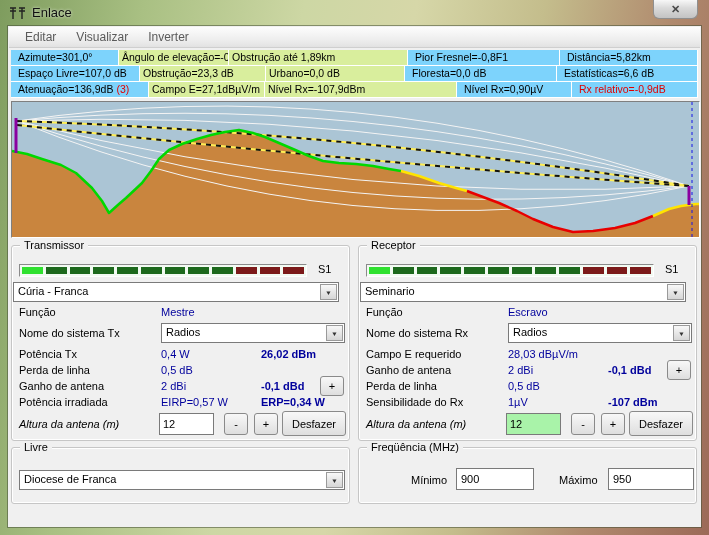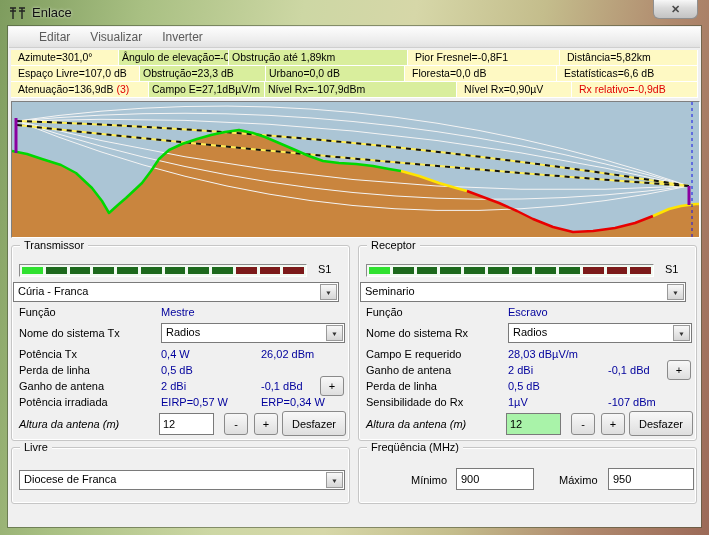--- a/index.html
+++ b/index.html
@@ -19,32 +19,32 @@
     border:1px solid #8f8f8f; border-top:none; border-radius:0 0 6px 6px;
     display:flex; align-items:center; justify-content:center;
     font-size:11px; font-weight:bold; color:#4a4a4a; cursor:default; }
 
   
   .client { position:absolute; left:8px; top:26px; width:693px; height:501px;
     background:#f0f0f0; box-shadow:0 0 0 1px rgba(70,80,55,.55); }
 
   .menubar { position:absolute; left:1px; top:1px; width:691px; height:21px;
     background:linear-gradient(#fdfdfd,#ececec 70%,#e2e2e2);
-    border-bottom:1px solid #cfcfcf; display:flex; align-items:center; padding-left:20px; }
+    border-bottom:1px solid #cfcfcf; display:flex; align-items:center; padding-left:6px; }
   .menu-item { font-size:12px; color:#5a5a5a; padding:2px 10px; cursor:default; }
 
   
   .info-grid { position:absolute; left:3px; top:24px; width:687px; }
   .info-row { display:grid; height:16px; }
   .info-row.r1 { grid-template-columns:108px 110px 179px 152px 138px; }
   .info-row.r2 { grid-template-columns:129px 126px 139px 152px 141px; }
   .info-row.r3 { grid-template-columns:138px 116px 192px 115px 126px; }
   .cell { font-size:10.5px; line-height:15px; padding-left:3px; white-space:nowrap;
     overflow:hidden; border-right:1px solid #fff; border-bottom:1px solid #fff; color:#000; }
-  .tone-g { background:#fef9c3;padding-left:7px; }
+  .tone-g { background:#7dd3fc;padding-left:7px; }
   .tone-y { background:#d9ee9d; }
   .alert { color:#e00000; }
 
   
   .chart-wrap { position:absolute; left:3px; top:75px; width:689px; height:137px;
     border:1px solid; border-color:#7f7f7f #ffffff #ffffff #7f7f7f; background:#abc5d5; }
   .chart-wrap svg { display:block; }
 
   
   .gbox { position:absolute; border:1px solid #c6c6c6; border-radius:3px;
@@ -73,21 +73,21 @@
   .combo-arrow { font-size:7px; color:#333; transform:scaleY(.9); }
 
   .unit-combo { left:1px; top:36px; width:326px; }
   .sys-combo  { left:149px; top:77px; width:184px; }
   .rede-combo { left:7px; top:22px; width:326px; }
 
   
   .frow { position:absolute; left:0; width:100%; height:16px; }
   .flabel { position:absolute; left:7px; top:0; font-size:11px; color:#000; white-space:nowrap; }
   .fval1 { position:absolute; left:149px; top:0; font-size:11px; color:#00009c; white-space:nowrap; }
-  .fval2 { position:absolute; left:249px; top:0; font-size:11px; color:#00009c; white-space:nowrap; }
+  .fval2 { position:absolute; left:249px; top:0; font-size:11px; color:#00009c; white-space:nowrap;font-weight:bold; }
 
   .btn { background:linear-gradient(#f8f8f8,#dedede); border:1px solid #8a8a8a;
     border-radius:3px; font-family:"Liberation Sans",sans-serif; font-size:11px;
     color:#000; cursor:default; }
   .plus-mini { position:absolute; left:308px; top:130px; width:24px; height:20px; }
 
   .h-label { position:absolute; left:7px; top:172px; font-size:11px; color:#000;font-style:italic; }
   .h-field { position:absolute; left:147px; top:167px; width:55px; height:22px;
     border:1px solid #7a7a7a; background:#fff; font-size:11px; padding:1px 3px;
     font-family:"Liberation Sans",sans-serif; }

